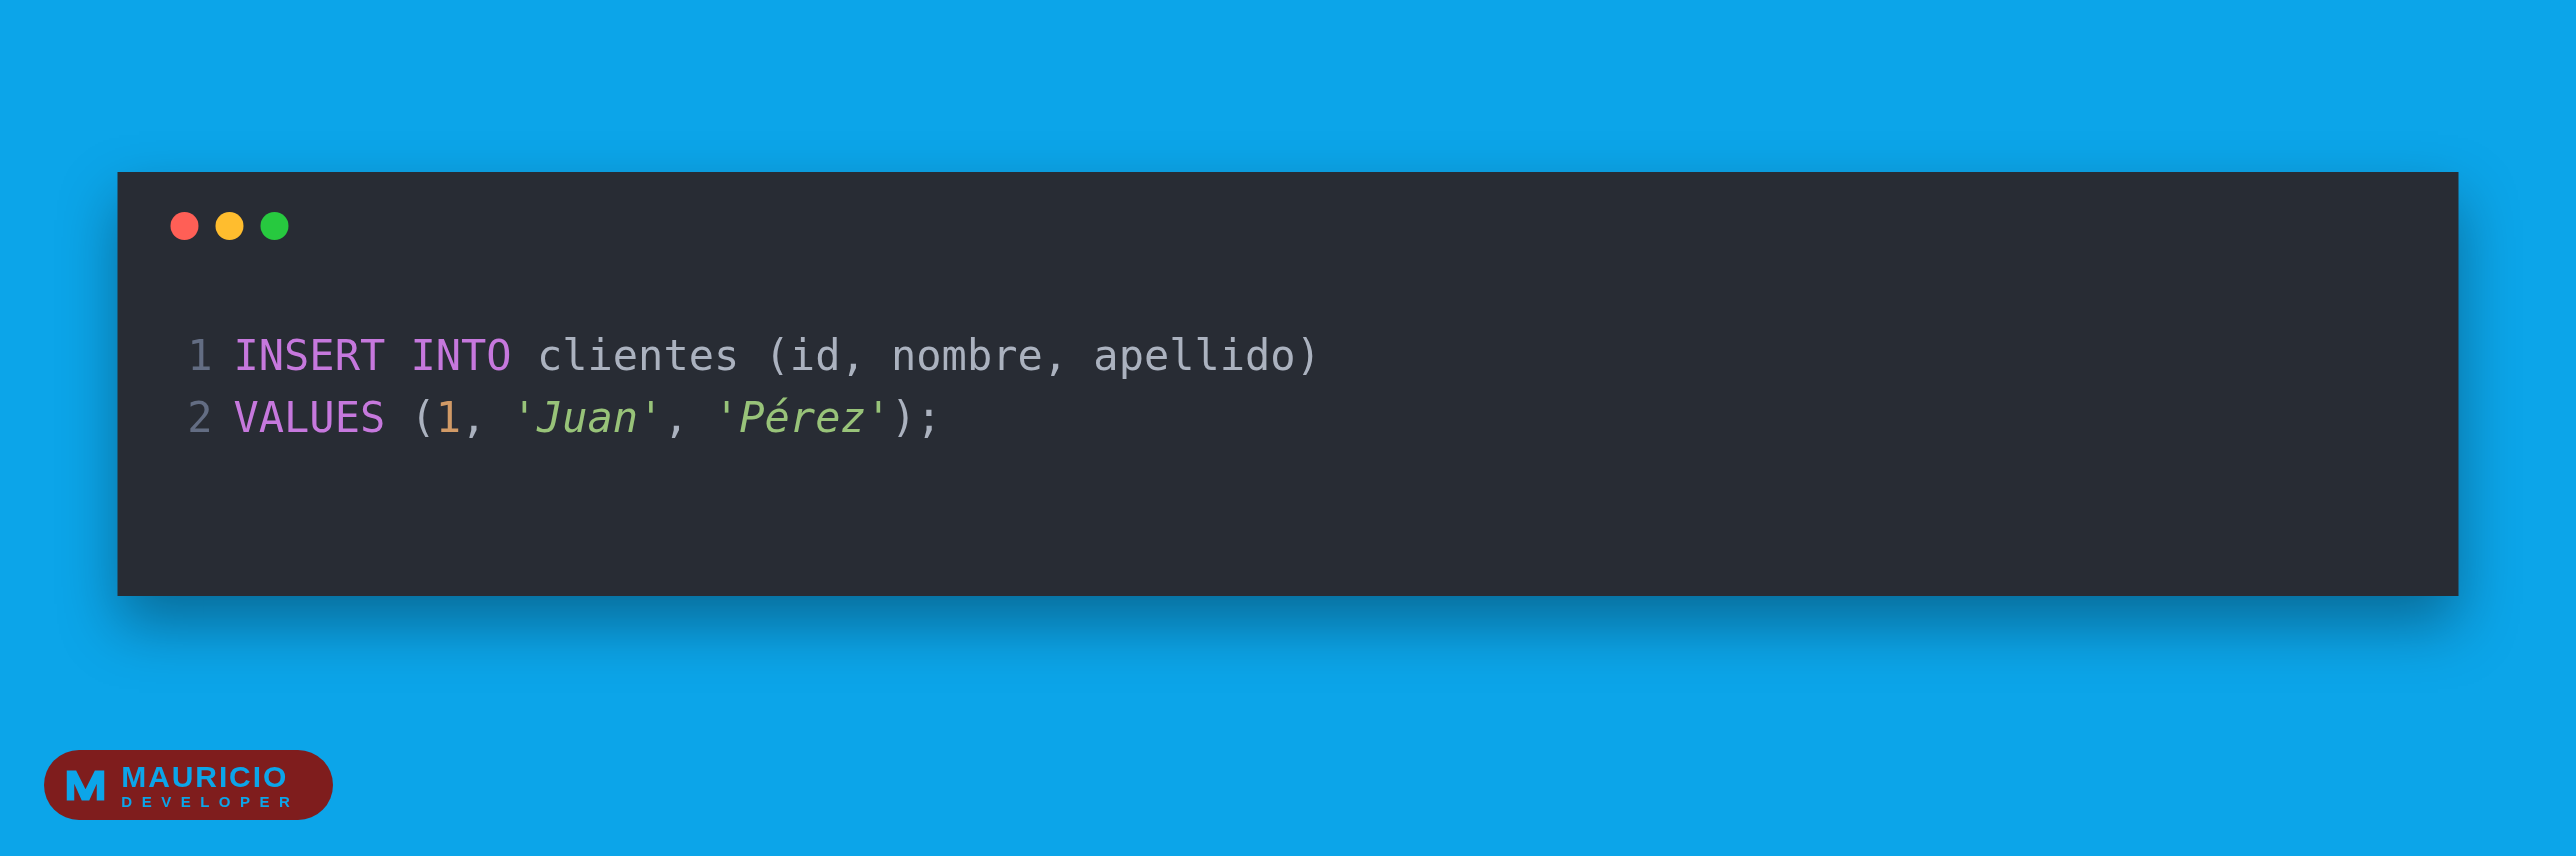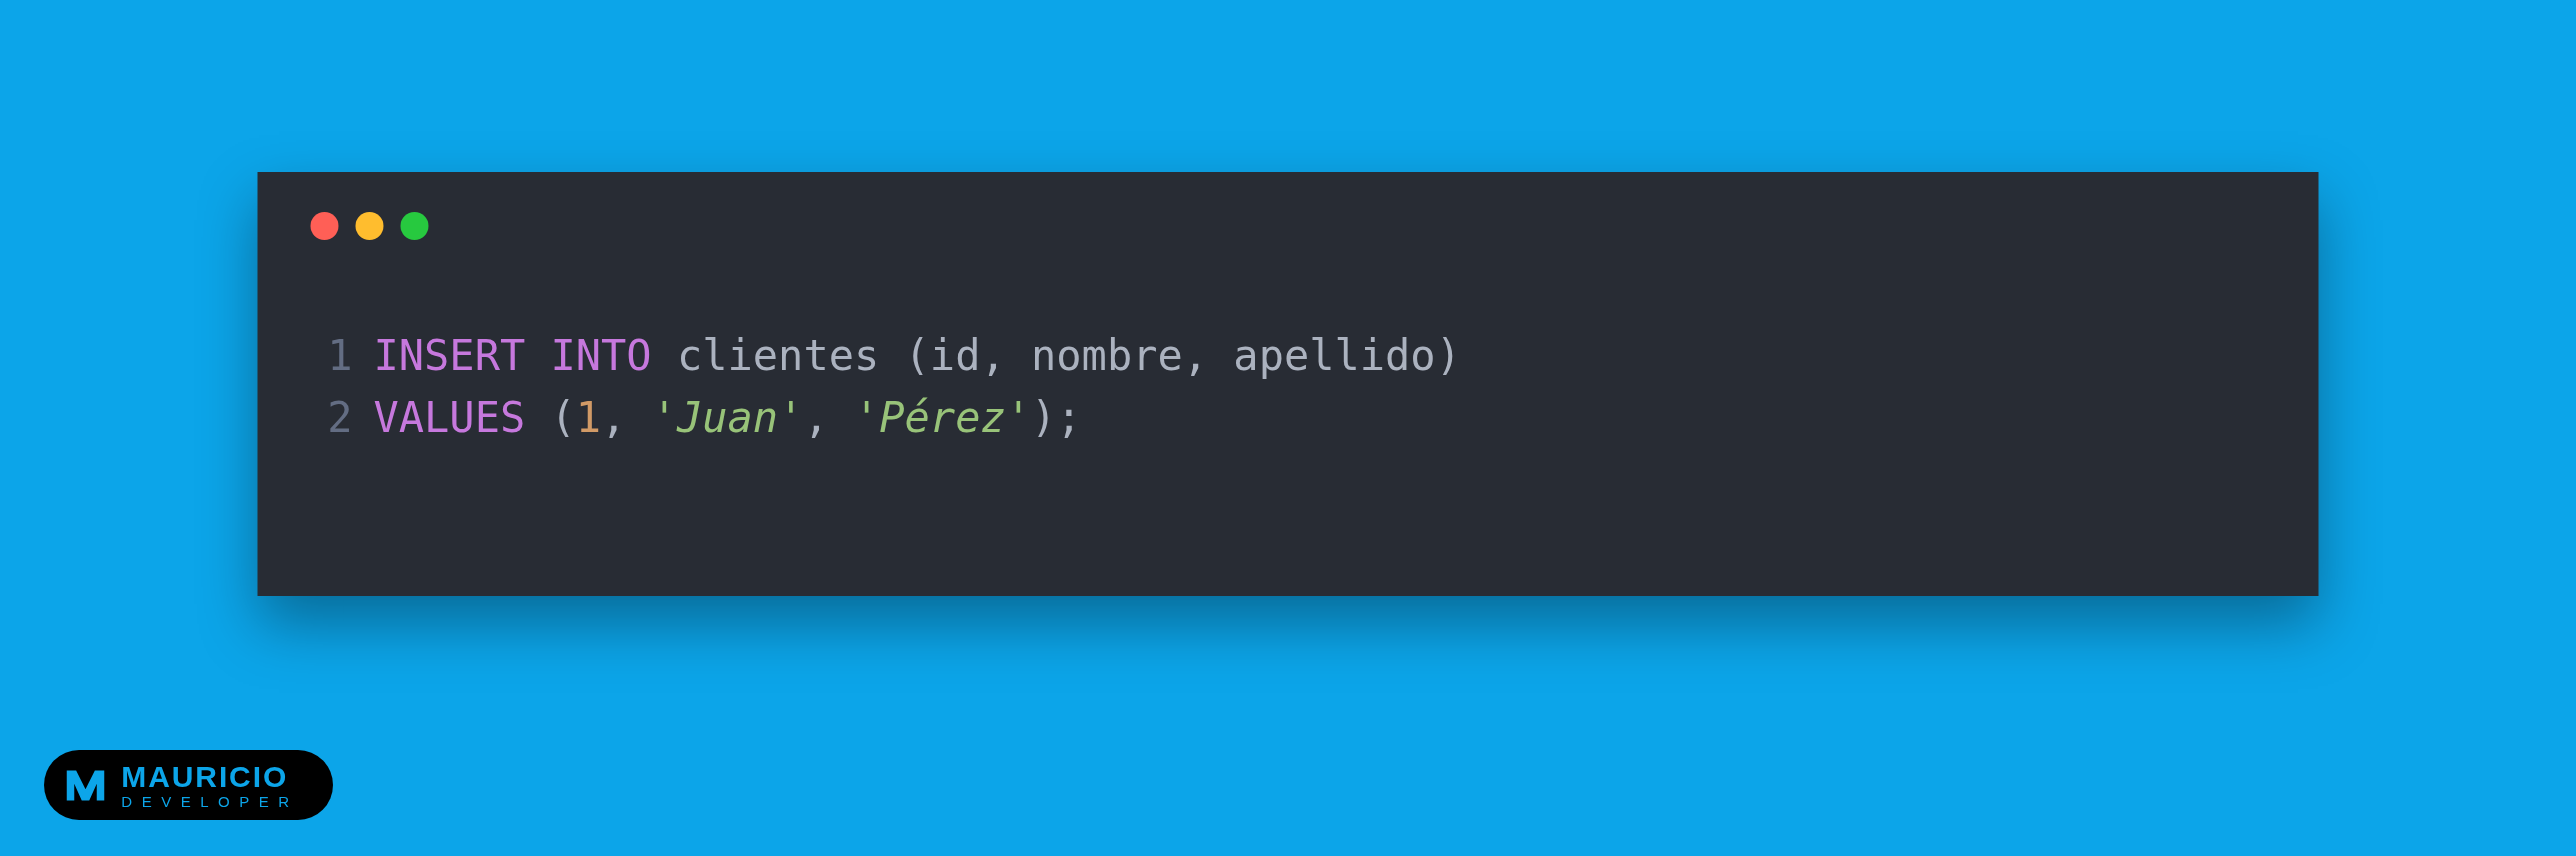--- a/index.html
+++ b/index.html
@@ -8,21 +8,21 @@
       width: 2576px;
       height: 856px;
       position: relative;
       font-family: 'Menlo', 'Monaco', 'Consolas', monospace;
     }
     .code-window {
       position: absolute;
       top: 172px;
       left: 50%;
       transform: translateX(-50%);
-      width: 2061px;
+      width: 2341px;
       height: 424px;
       background: #282c34;
       box-shadow: 0 28px 57px rgba(0,0,0,0.35);
     }
     .traffic-lights {
       display: flex;
       gap: 17px;
       padding: 40px 0 0 53px;
     }
     .tl {
@@ -51,21 +51,21 @@
     .kw { color: #c678dd; }
     .ident { color: #abb2bf; }
     .paren { color: #abb2bf; }
     .num { color: #d19a66; }
     .str { color: #98c379; font-style: italic; }
     .punct { color: #abb2bf; }
     .badge {
       position: absolute;
       bottom: 36px;
       left: 44px;
-      background: #000000;
+      background: #7f1d1d;
       border-radius: 38px;
       padding: 11.4px 34px 11.4px 19px;
       display: flex;
       align-items: center;
       gap: 13.3px;
     }
     .badge-logo {
       width: 45px;
       height: 45px;
       display: flex;
@@ -80,21 +80,21 @@
       color: #0ca5e9;
       font-family: Arial, Helvetica, sans-serif;
     }
     .badge-title {
       font-size: 30px;
       font-weight: 800;
       letter-spacing: 1.9px;
     }
     .badge-sub {
       font-size: 15px;
-      font-weight: 400;
+      font-weight: 700;
       letter-spacing: 9.5px;
       margin-top: 1.9px;
     }
   </style>
 </head>
 <body>
 
 <div class="code-window">
   <div class="traffic-lights">
     <div class="tl tl-red"></div>

